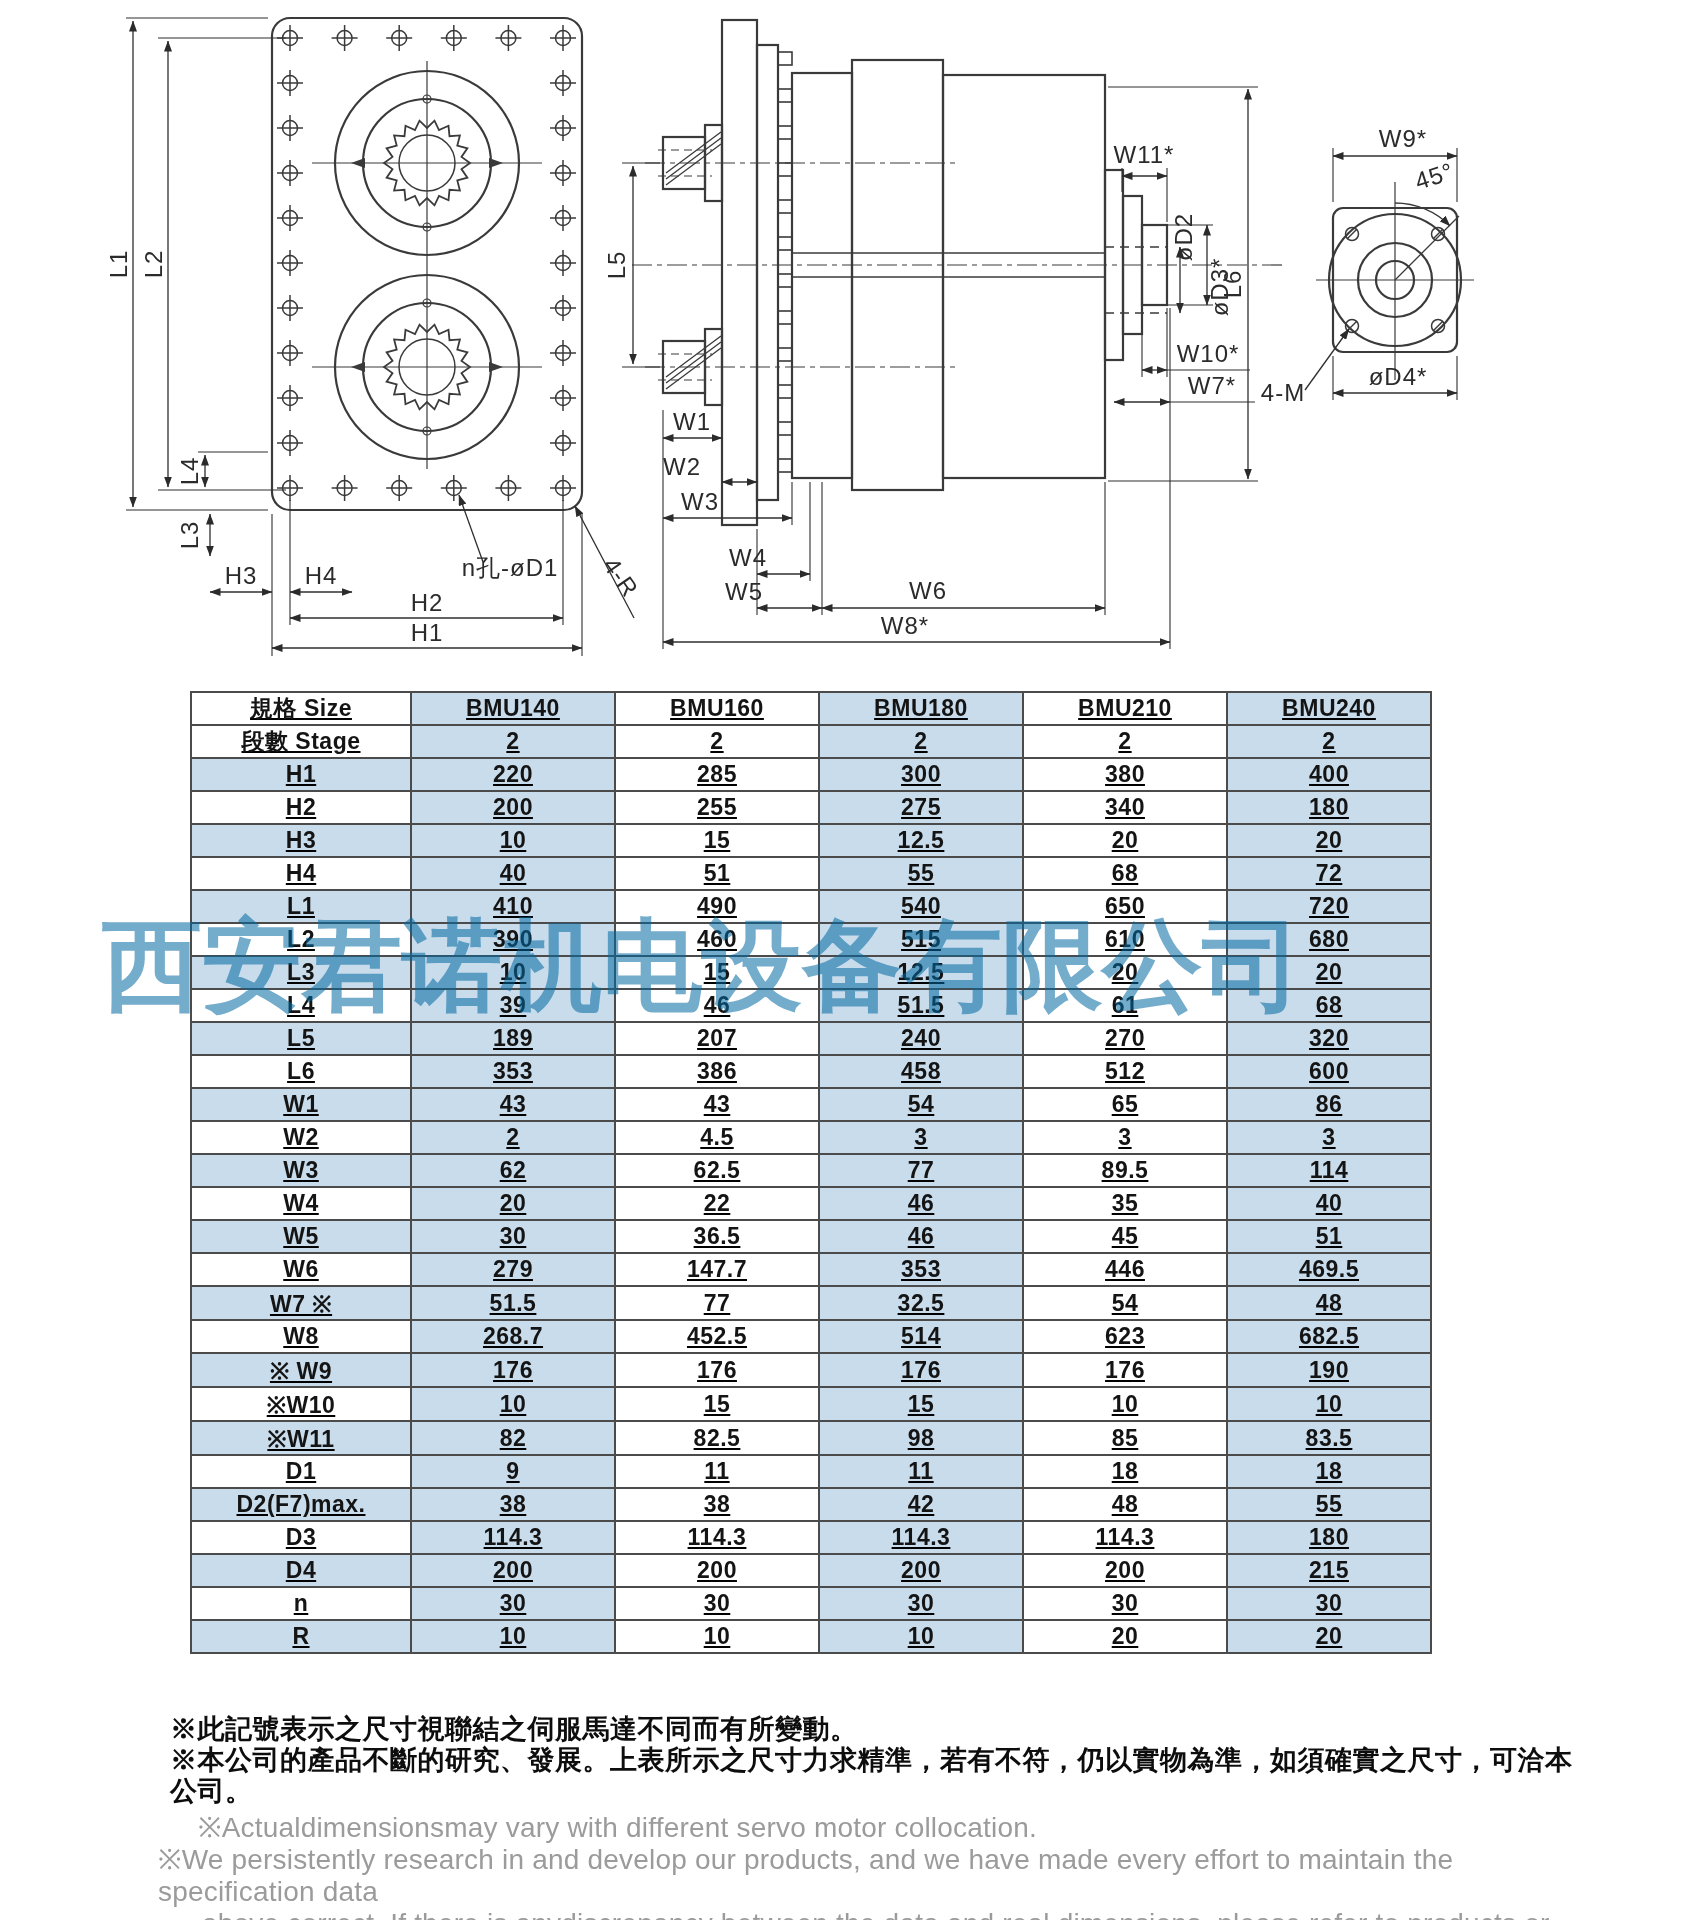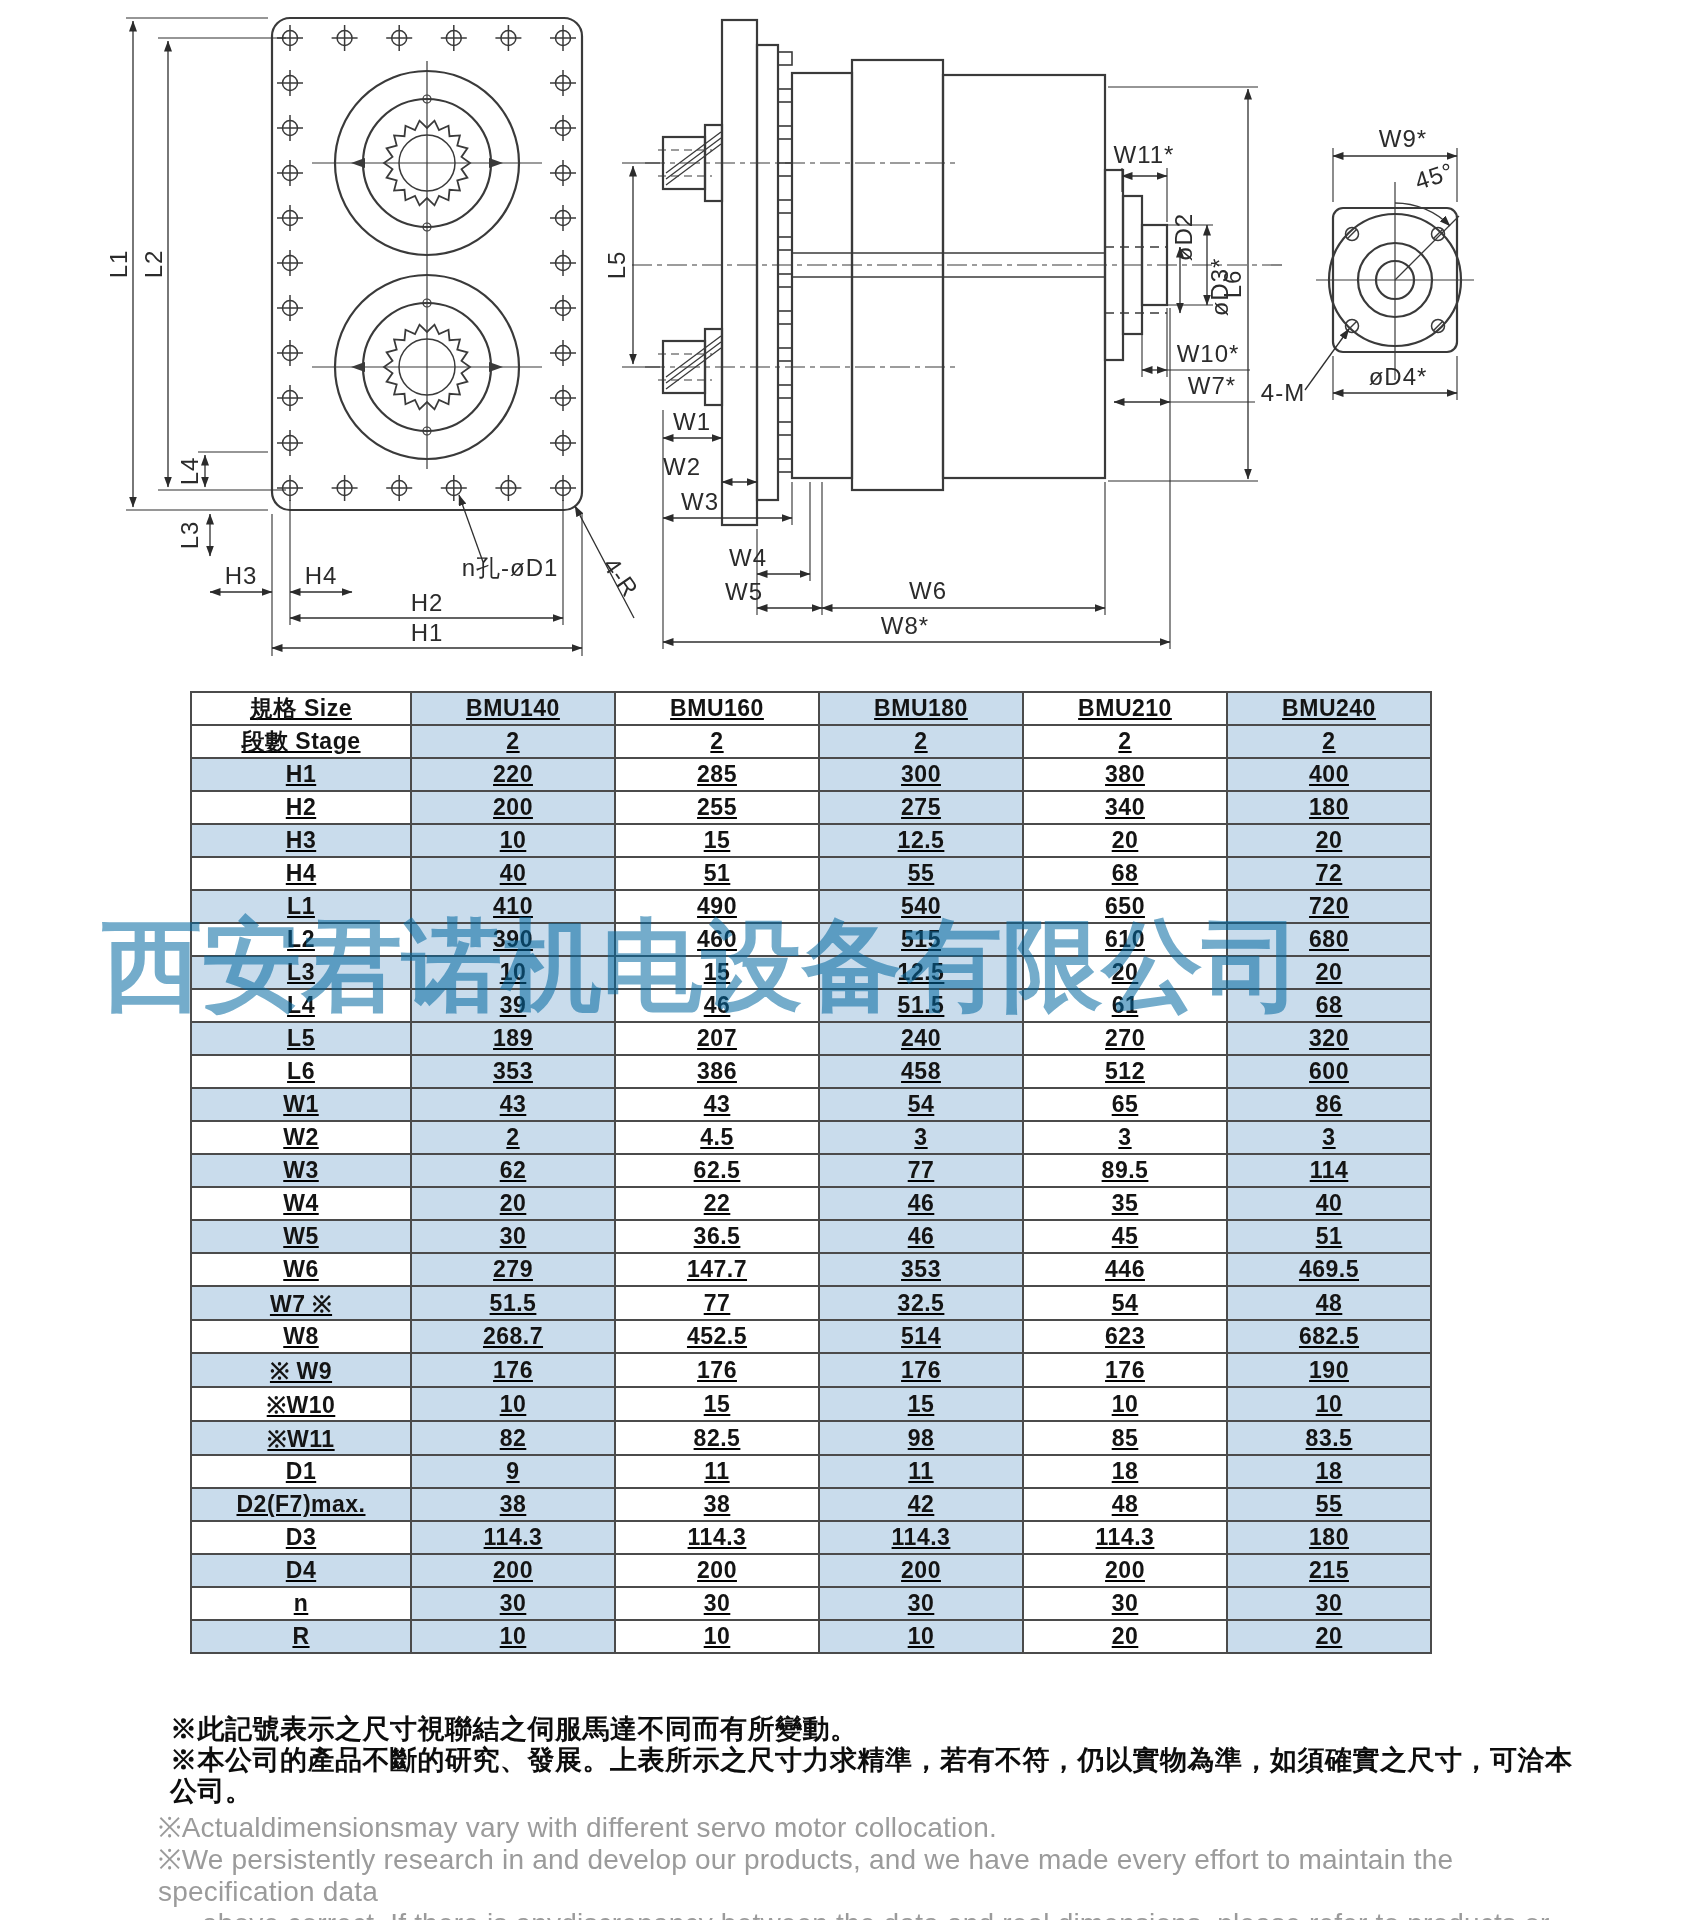--- a/index.html
+++ b/index.html
@@ -12,21 +12,21 @@
   table.spec{position:absolute;left:190px;top:691px;width:1242px;border-collapse:collapse;
              table-layout:fixed;z-index:2;}
   .spec col.c0{width:220px;}
   .spec th,.spec td{border:2px solid #4b4b4b;height:31px;text-align:center;vertical-align:middle;
                     font-size:23px;font-weight:700;color:#141414;padding:0;letter-spacing:.5px;background:#fff;}
   .spec tr{height:32px;text-decoration:underline;}
   .spec .blue{background:#c9dcec;}
   .notes{position:absolute;left:158px;top:1714px;width:1430px;z-index:2;}
   .notes .zh{font-size:27px;color:#0d0d0d;font-weight:700;line-height:31px;letter-spacing:.5px;margin-left:12px;}
   .notes .en{font-size:28px;color:#9b9b9b;font-weight:400;line-height:32px;letter-spacing:.2px;}
-  .notes .en.first{margin-top:5px;}
+  .notes .en.first{margin-top:5px;margin-left:40px;}
   .notes .en.cont{margin-left:44px;}
 </style>
 </head>
 <body>
 
 <div class="canvas">
 
   <svg class="draw" width="1696" height="680" viewBox="0 0 1696 680">
     <defs>
       <marker id="arr" markerWidth="11" markerHeight="8" refX="10.5" refY="4" orient="auto-start-reverse" markerUnits="userSpaceOnUse">

